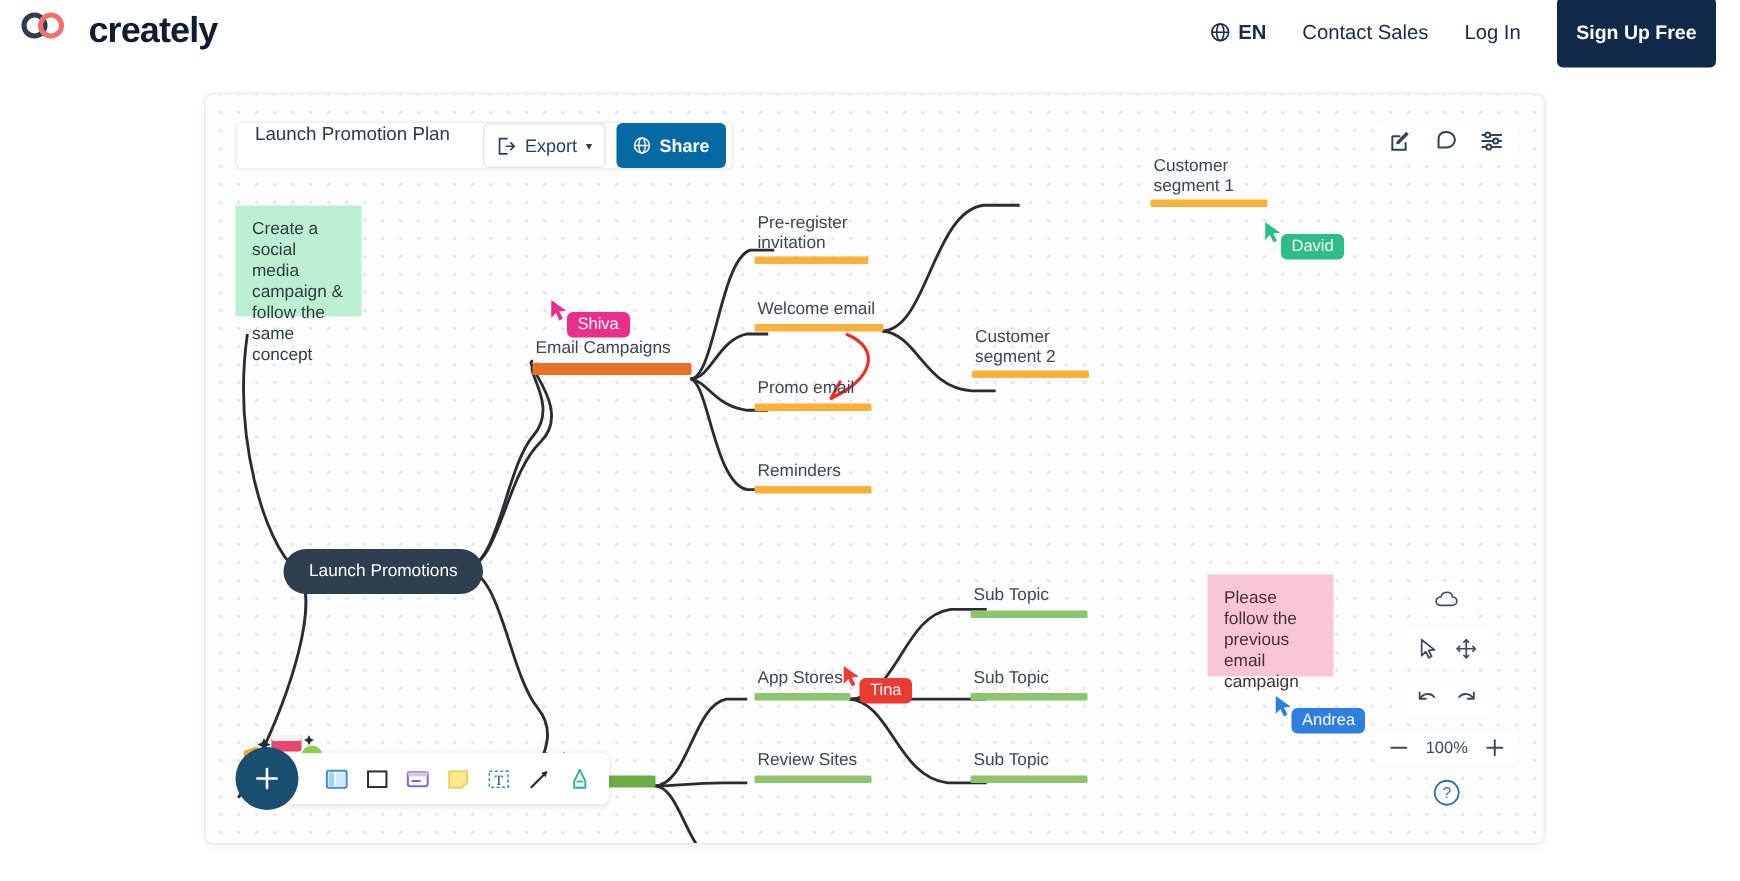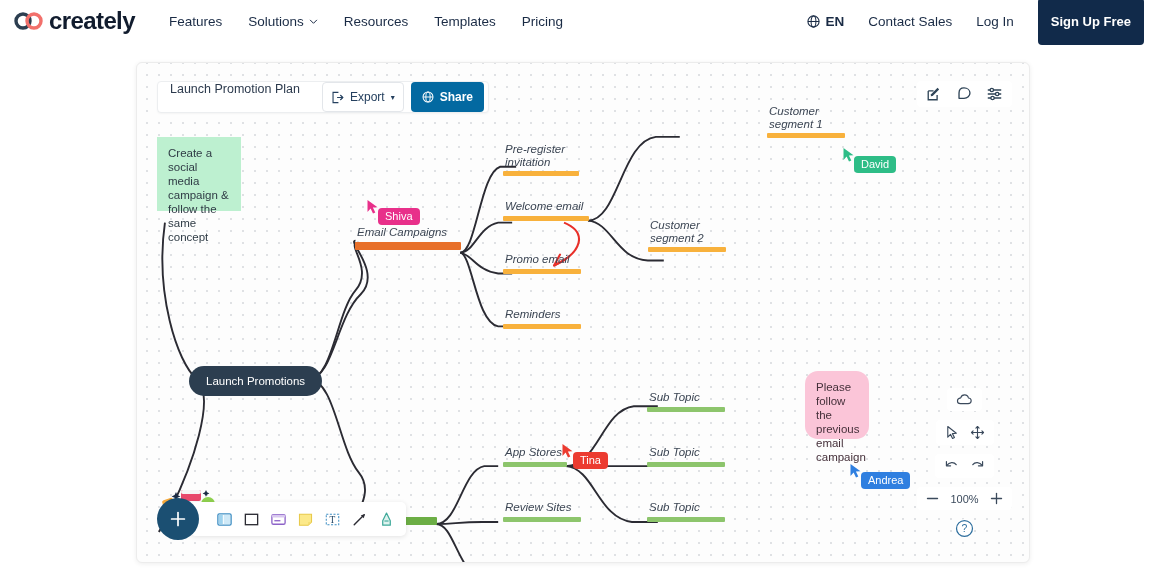--- a/index.html
+++ b/index.html
@@ -12,21 +12,21 @@
 
   
   .site-header {
     height: 42px;
     display: flex;
     align-items: center;
     padding: 0 16px 0 14px;
     background: #ffffff;
     position: relative;
   }
-  .logo { display: flex; align-items: center; gap: 5px; margin-right: 34px; }
+  .logo { display: flex; align-items: flex-start; gap: 15px; margin-right: 34px; }
   .logo-mark { width: 30px; height: 20px; display: block; }
   .logo-text {
     font-size: 24px; font-weight: bold; color: #111c2e;
     letter-spacing: -0.6px;
   }
   .nav { display: flex; align-items: center; gap: 26px; }
   .nav-item {
     font-size: 13.5px; color: #1a2b45; cursor: pointer;
     display: flex; align-items: center; gap: 5px; white-space: nowrap;
   }
@@ -91,21 +91,21 @@
     display: flex; align-items: center; gap: 14px;
     background: #fff; border-radius: 4px; padding: 5px 9px;
     z-index: 6;
   }
   .tr-tools svg { display: block; cursor: pointer; }
 
   
   .map-svg { position: absolute; inset: 0; }
 
   
-  .node { position: absolute; z-index: 3; font-style: italic; }
+  .node { position: absolute; z-index: 3; }
   .node-label {
     font-size: 11.5px; color: #3c4654; white-space: pre-line;
     line-height: 12.5px; padding-left: 2px;
   }
   .node-bar { height: 5px; border-radius: 1px; margin-top: 3px; }
   .node-bar.thick { height: 8px; }
 
   .root-node {
     position: absolute; z-index: 4;
     background: #2c3e50; color: #fff;
@@ -167,40 +167,20 @@
 
 <div class="site-header">
   <div class="logo">
     <svg class="logo-mark" viewBox="0 0 30 20">
       <circle cx="9" cy="10" r="7" fill="none" stroke="#2c3e50" stroke-width="3.4"></circle>
       <circle cx="20" cy="10" r="7" fill="none" stroke="#f2706b" stroke-width="3.4"></circle>
     </svg>
     <span class="logo-text">creately</span>
   </div>
 
-  <div class="nav">
-    <span class="nav-item">
-      <span>Features</span>
-    </span>
-    <span class="nav-item">
-      <span>Solutions</span>
-      <svg class="chev" viewBox="0 0 10 10">
-        <path d="M1.5 3.5 L5 7 L8.5 3.5" fill="none" stroke="#1a2b45" stroke-width="1.1" stroke-linecap="round"></path>
-      </svg>
-    </span>
-    <span class="nav-item">
-      <span>Resources</span>
-    </span>
-    <span class="nav-item">
-      <span>Templates</span>
-    </span>
-    <span class="nav-item">
-      <span>Pricing</span>
-    </span>
-  </div>
 
   <div class="header-right">
     <span class="lang">
       <svg class="globe" viewBox="0 0 14 14">
         <circle cx="7" cy="7" r="6" fill="none" stroke="#1a2b45" stroke-width="1.2"></circle>
         <ellipse cx="7" cy="7" rx="2.6" ry="6" fill="none" stroke="#1a2b45" stroke-width="1.1"></ellipse>
         <line x1="1" y1="7" x2="13" y2="7" stroke="#1a2b45" stroke-width="1.1"></line>
       </svg>
       <span>EN</span>
     </span>
@@ -287,21 +267,21 @@
       </g>
       <circle cx="6" cy="4.5" r="1.9" fill="#fff" stroke="#2f4457" stroke-width="1.5"></circle>
       <circle cx="12" cy="9" r="1.9" fill="#fff" stroke="#2f4457" stroke-width="1.5"></circle>
       <circle cx="6.8" cy="13.5" r="1.9" fill="#fff" stroke="#2f4457" stroke-width="1.5"></circle>
     </svg>
   </div>
 
   <div class="sticky green" style="left:20px; top:74px; width:84px; height:74px;">Create a social media campaign &amp; follow the same concept</div>
 
 
-  <div class="sticky pink" style="left:668px; top:308px; width:64px; height:68px;border-radius:13px;">Please follow the previous email campaign</div>
+  <div class="sticky pink" style="left:668px; top:320px; width:84px; height:68px;">Please follow the previous email campaign</div>
 
   <div class="root-node" style="left:52px; top:303px;">Launch Promotions</div>
 
   <div class="node" style="left:218px; top:163px; width:106px;">
     <div class="node-label">Email Campaigns</div>
     <div class="node-bar thick" style="background:#e8702a;"></div>
   </div>
 
   <div class="node" style="left:366px; top:80px; width:76px;">
     <div class="node-label">Pre-register invitation</div>

